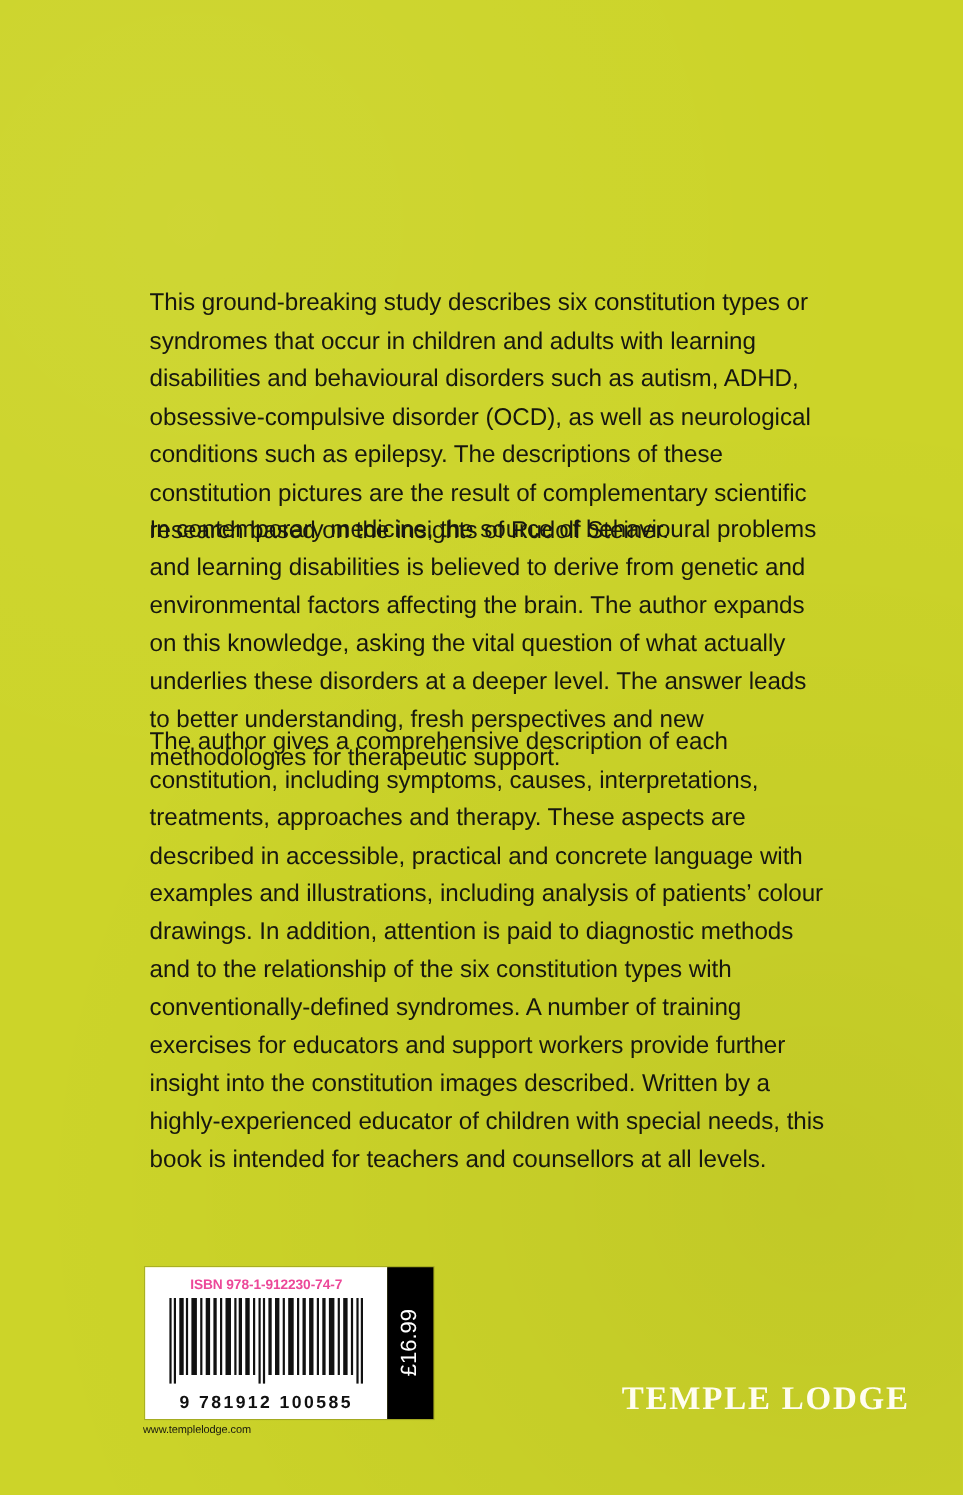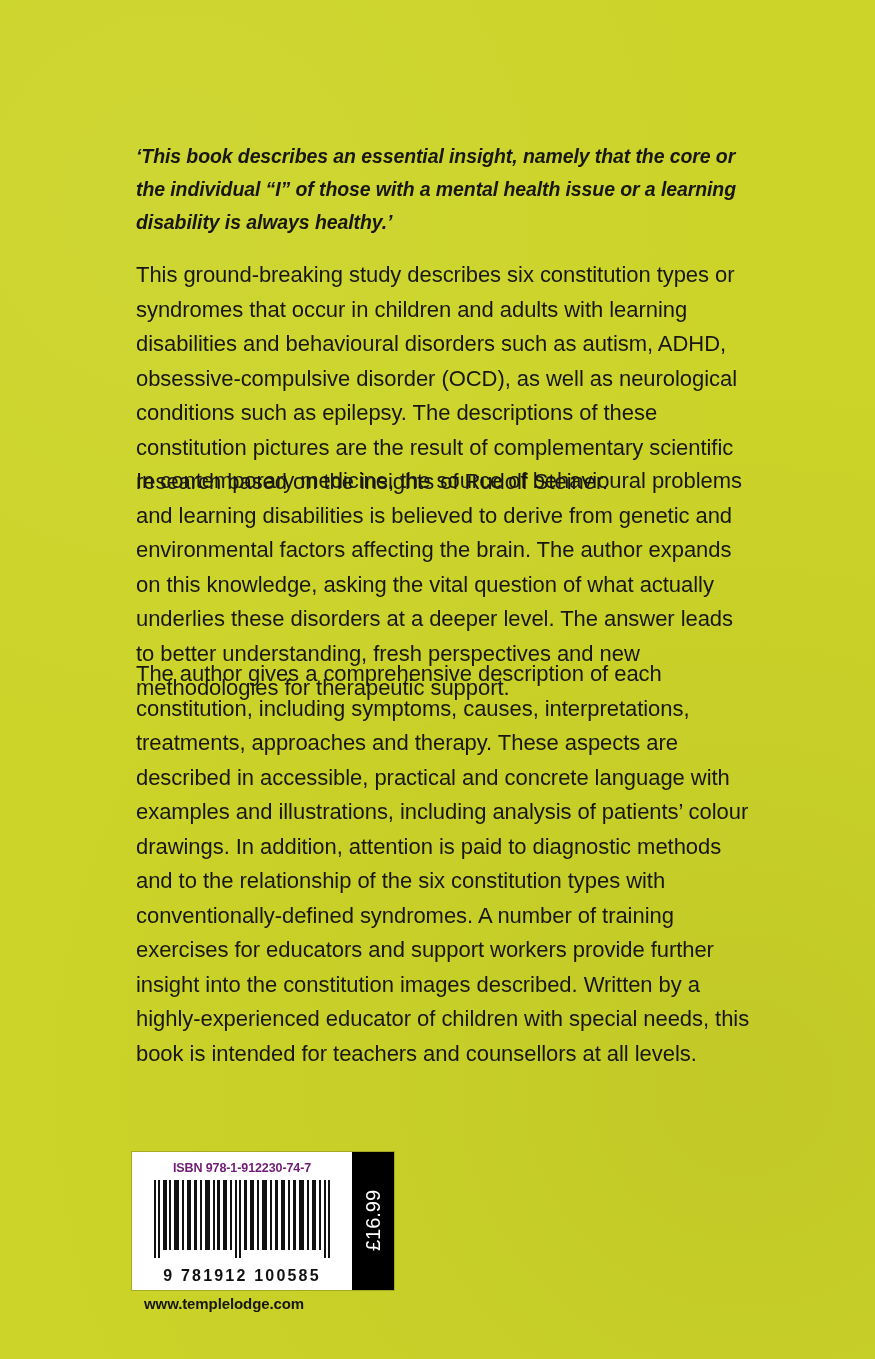--- a/index.html
+++ b/index.html
@@ -66,21 +66,21 @@
     width: 220px;
     height: 100%;
     position: relative;
     display: flex;
     flex-direction: column;
     align-items: center;
   }
   .isbn-text {
     font-size: 12.5px;
     font-weight: bold;
-    color: #701a75;
+    color: #ec4899;
     margin-top: 9px;
     letter-spacing: -0.1px;
     white-space: nowrap;
   }
   .bars {
     position: absolute;
     top: 28px;
     left: 20px;
     width: 182px;
     height: 78px;
@@ -115,24 +115,24 @@
     left: 50%;
     top: 50%;
     margin-left: -40px;
     margin-top: -12px;
     width: 80px;
     text-align: center;
   }
 
   .website {
     position: absolute;
-    left: 144px;
+    left: 130px;
     top: 1295px;
-    font-size: 15px;
-    font-weight: bold;
+    font-size: 10px;
+    font-weight: normal;
     color: #17170f;
     letter-spacing: -0.1px;
   }
 
   .publisher-logo {
     position: absolute;
     right: 48px;
     top: 1255px;
     font-family: "Liberation Serif", serif;
     font-size: 30px;
@@ -140,21 +140,20 @@
     color: #fffdf0;
     letter-spacing: 1.6px;
     white-space: nowrap;
   }
 </style>
 </head>
 <body>
 
 <div class="cover">
 
-  <div class="pull-quote">‘This book describes an essential insight, namely that the core or the individual “I” of those with a mental health issue or a learning disability is always healthy.’</div>
 
   <div class="body-copy p1">This ground-breaking study describes six constitution types or syndromes that occur in children and adults with learning disabilities and behavioural disorders such as autism, ADHD, obsessive-compulsive disorder (OCD), as well as neurological conditions such as epilepsy. The descriptions of these constitution pictures are the result of complementary scientific research based on the insights of Rudolf Steiner.</div>
 
   <div class="body-copy p2">In contemporary medicine, the source of behavioural problems and learning disabilities is believed to derive from genetic and environmental factors affecting the brain. The author expands on this knowledge, asking the vital question of what actually underlies these disorders at a deeper level. The answer leads to better understanding, fresh perspectives and new methodologies for therapeutic support.</div>
 
   <div class="body-copy p3">The author gives a comprehensive description of each constitution, including symptoms, causes, interpretations, treatments, approaches and therapy. These aspects are described in accessible, practical and concrete language with examples and illustrations, including analysis of patients’ colour drawings. In addition, attention is paid to diagnostic methods and to the relationship of the six constitution types with conventionally-defined syndromes. A number of training exercises for educators and support workers provide further insight into the constitution images described. Written by a highly-experienced educator of children with special needs, this book is intended for teachers and counsellors at all levels.</div>
 
   <div class="barcode-block">
     <div class="barcode-white">
       <div class="isbn-text">ISBN 978-1-912230-74-7</div>
@@ -198,14 +197,15 @@
       </div>
       <div class="barcode-digits">9 781912 100585</div>
     </div>
     <div class="price-panel">
       <div class="price-text">£16.99</div>
     </div>
   </div>
 
   <div class="website">www.templelodge.com</div>
 
+  <div class="publisher-logo">TEMPLE LODGE</div>
 
 </div>
 
 </body></html>

